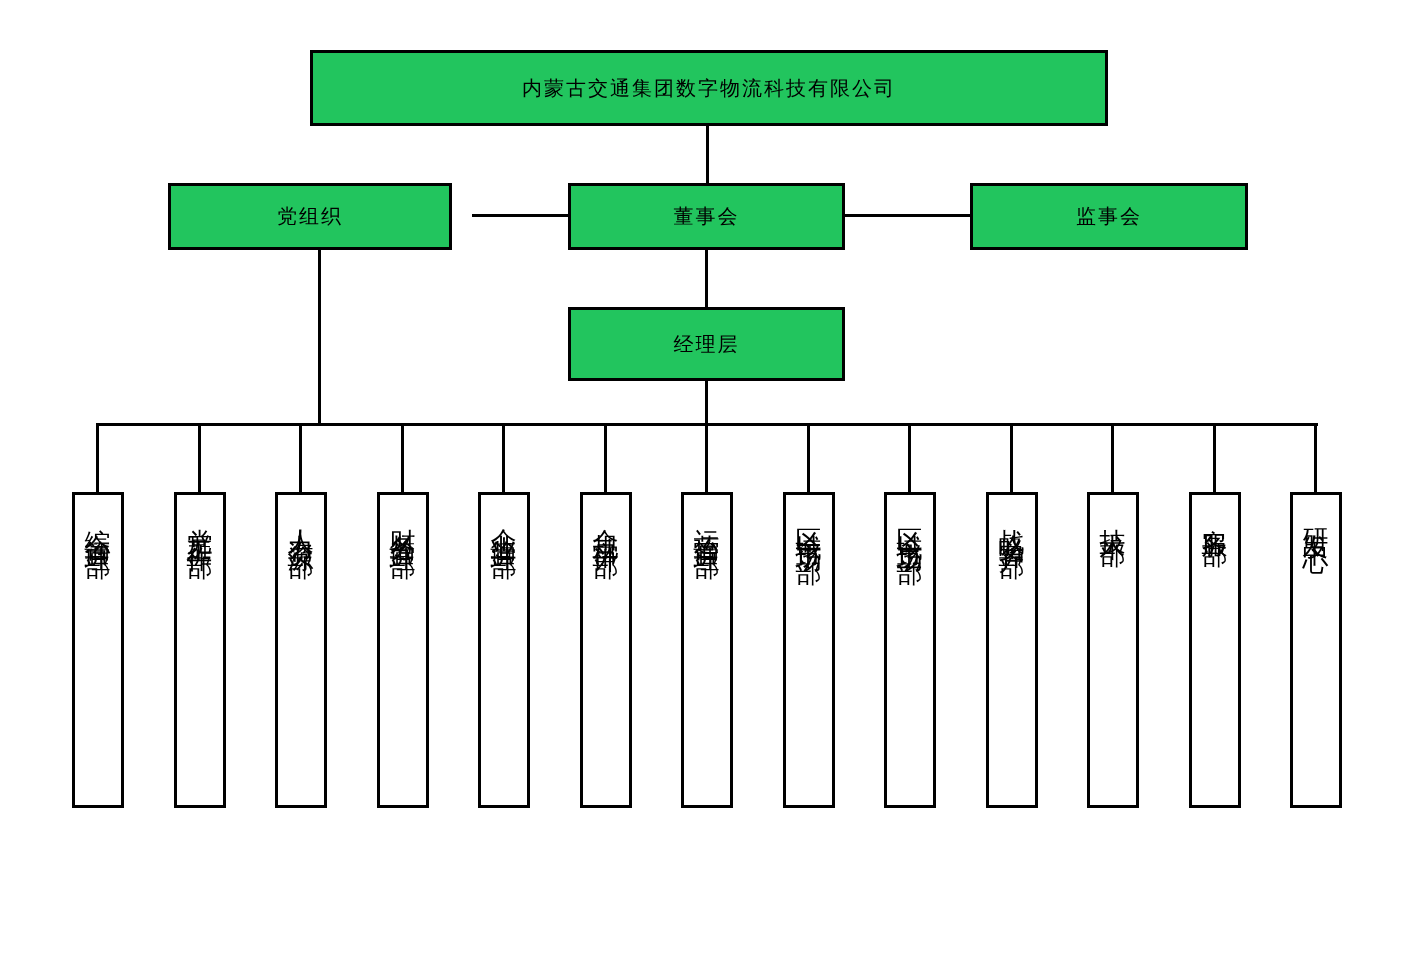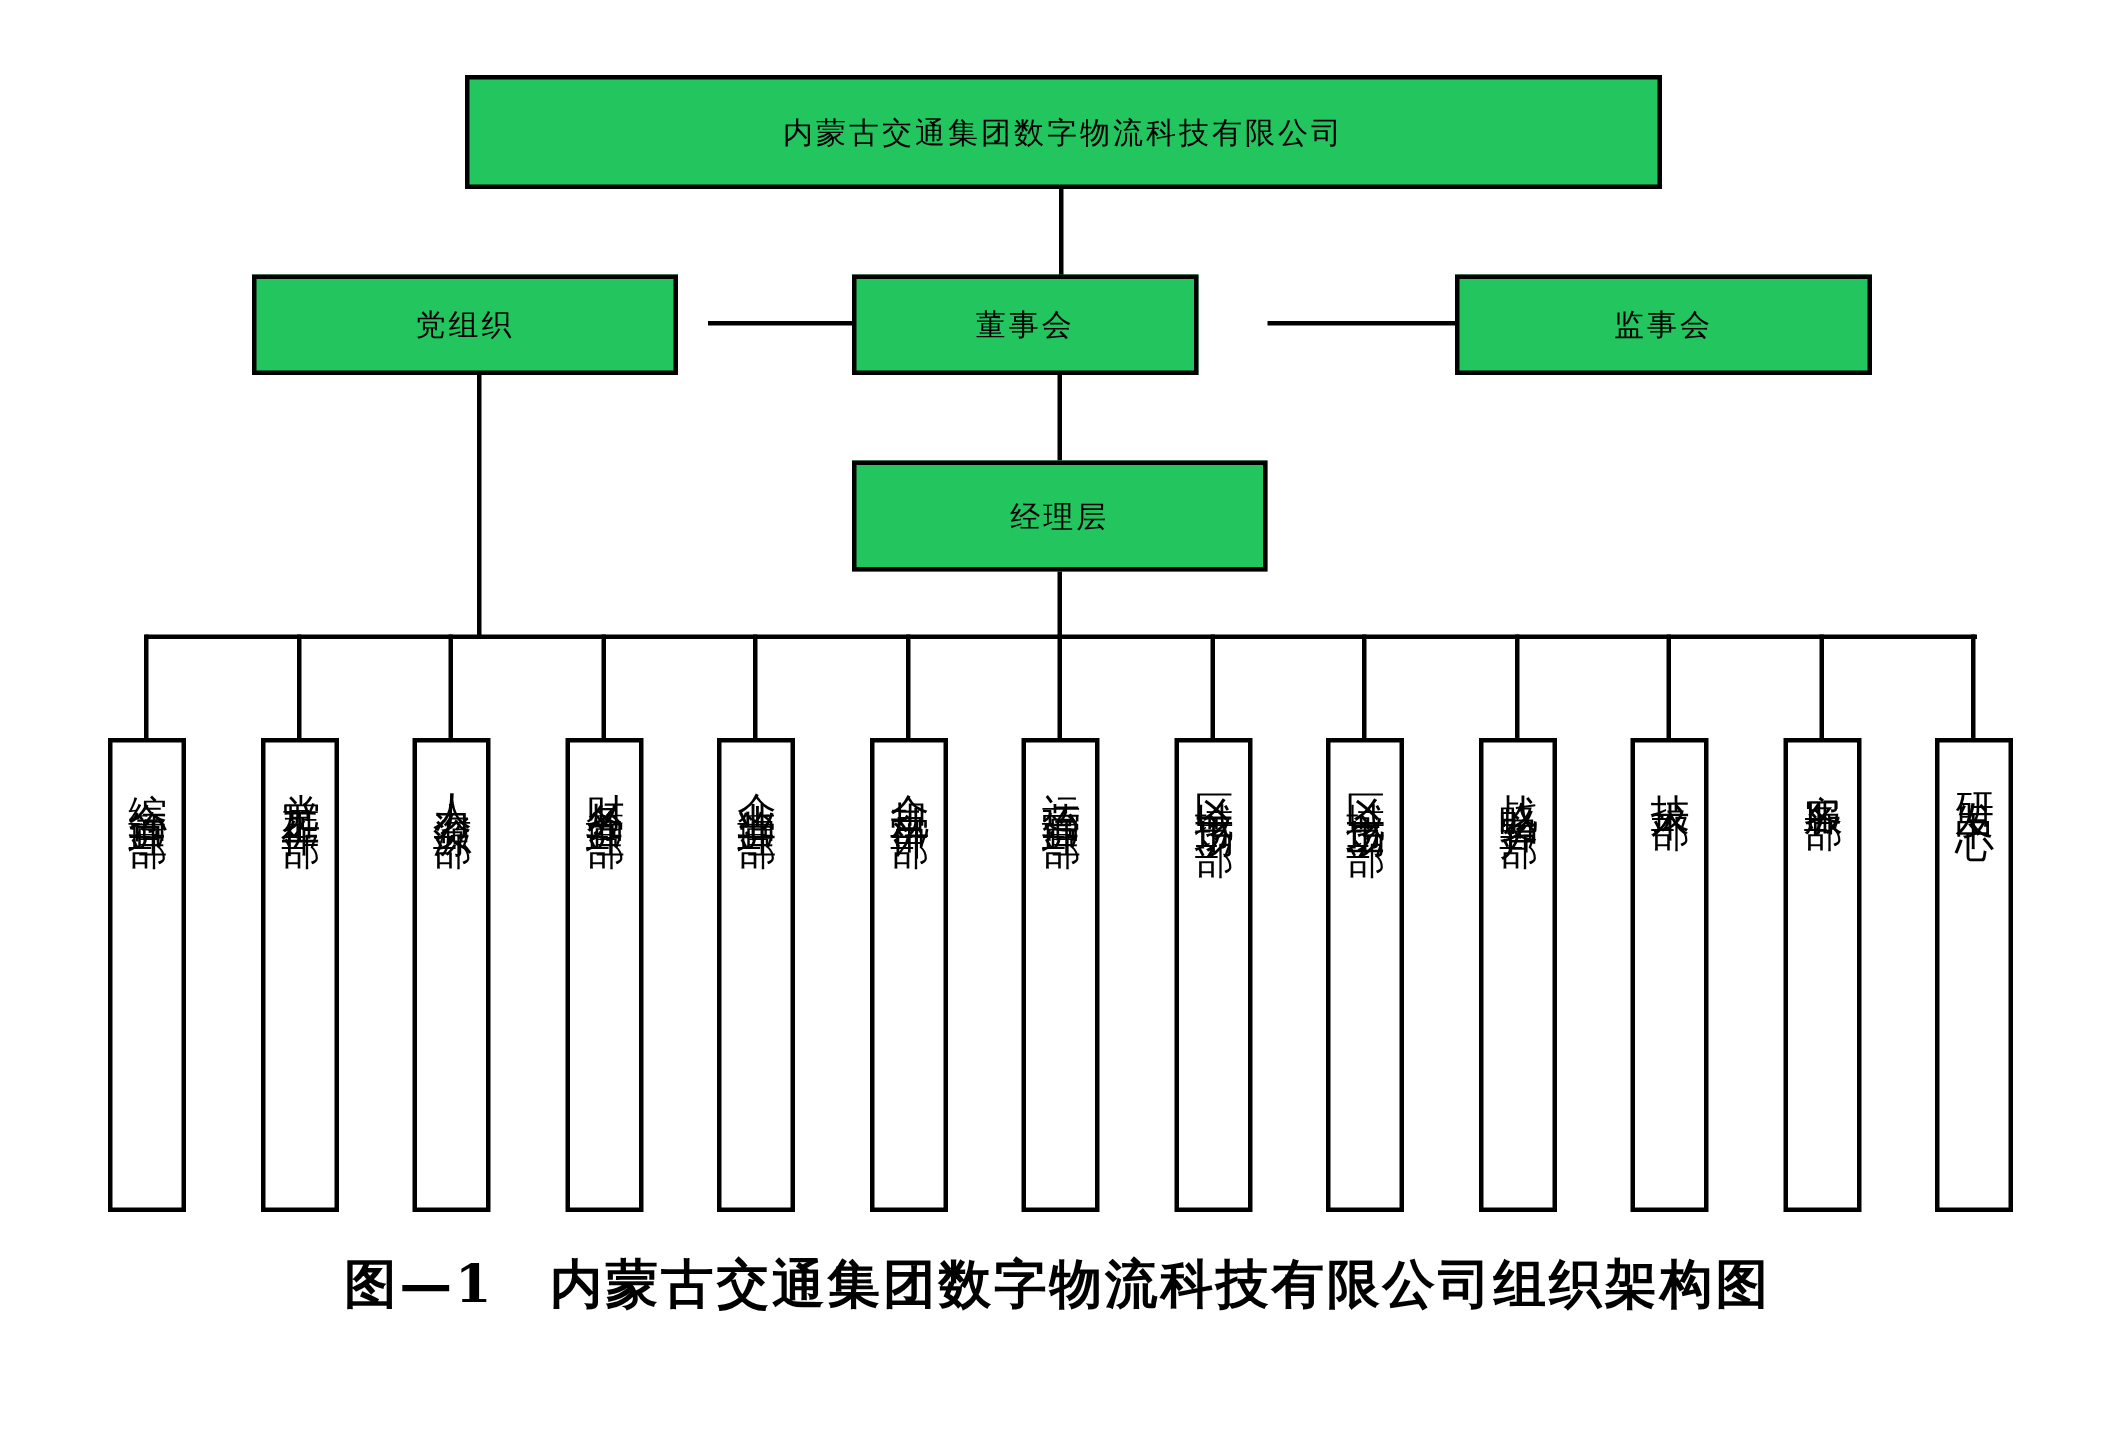--- a/index.html
+++ b/index.html
@@ -70,21 +70,21 @@
 
   <div class="box" style="left:310px; top:50px; width:798px; height:76px;">
     <span>内蒙古交通集团数字物流科技有限公司</span>
   </div>
 
   <div class="line vline" style="left:706px; top:124px; height:60px;"></div>
 
   <div class="box" style="left:168px; top:183px; width:284px; height:67px;">
     <span>党组织</span>
   </div>
-  <div class="box" style="left:568px; top:183px; width:231px; height:67px;">
+  <div class="box" style="left:568px; top:183px; width:277px; height:67px;">
     <span>董事会</span>
   </div>
   <div class="box" style="left:970px; top:183px; width:278px; height:67px;text-align:right;">
     <span>监事会</span>
   </div>
 
   <div class="line hline" style="left:472px; top:214px; width:96px;"></div>
   <div class="line hline" style="left:845px; top:214px; width:125px;"></div>
 
   <div class="line vline" style="left:705px; top:250px; height:57px;"></div>
@@ -146,15 +146,14 @@
   <div class="dept" style="left:1087px;">
       <span class="vtext">技术部</span>
     </div>
   <div class="dept" style="left:1189px;">
       <span class="vtext">客服部</span>
     </div>
   <div class="dept" style="left:1290px;">
       <span class="vtext">研发中心</span>
     </div>
 
-  <div class="caption">图—1　内蒙古交通集团数字物流科技有限公司组织架构图</div>
 
 </div>
 
 </body></html>

